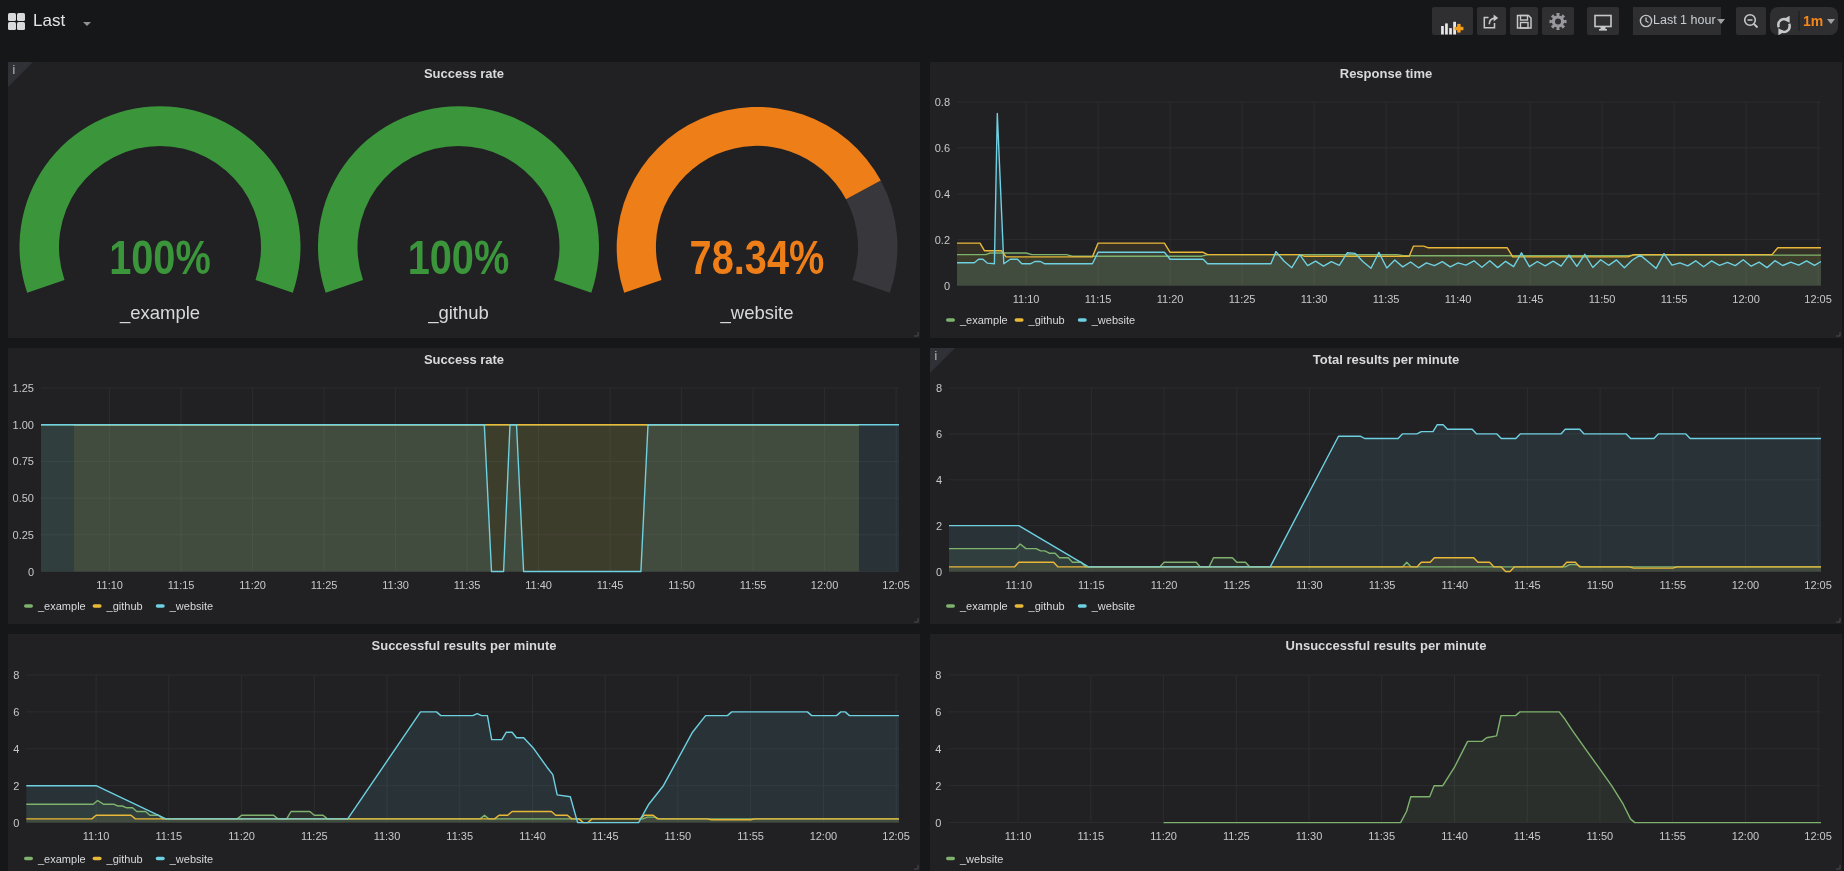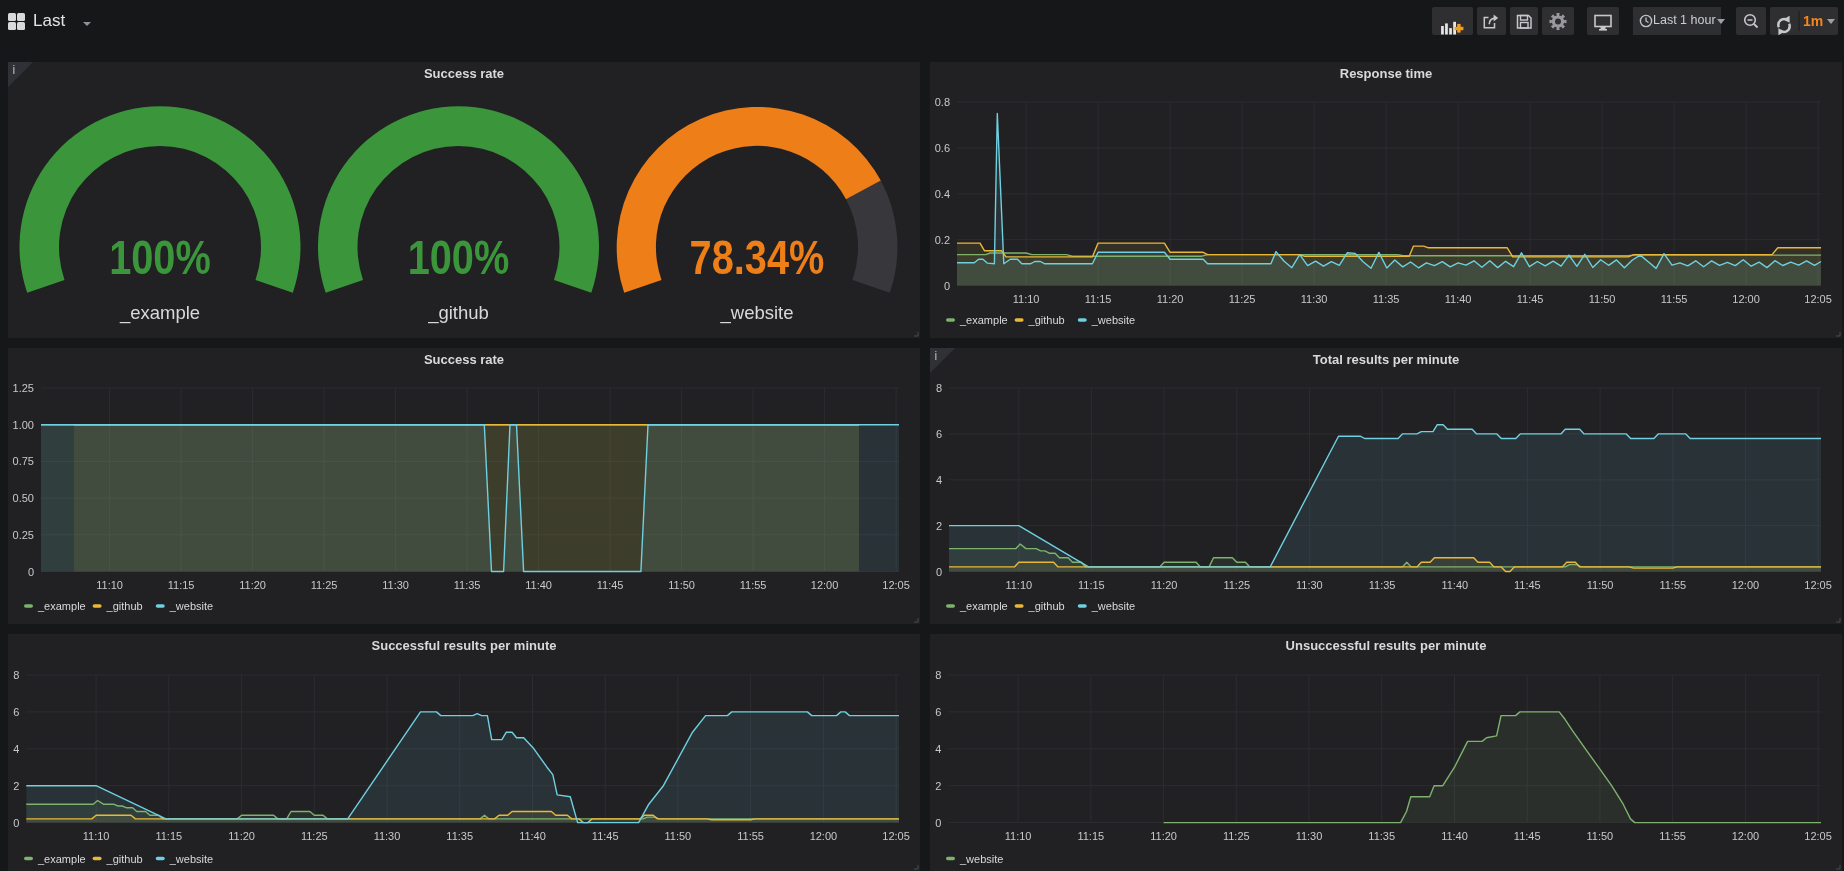--- a/index.html
+++ b/index.html
@@ -50,21 +50,21 @@
       <path d="M13 10.5 L13 14 L15.5 15.5" fill="none" stroke="#bfc3c7" stroke-width="1.3"></path>
     </svg>
     <div style="position:absolute;left:20px;top:6px;font-size:12.5px;color:#c9ced3">Last 1 hour</div>
   </div>
 <div style="position:absolute;left:1717px;top:19px;width:0;height:0;border-left:4.5px solid transparent;border-right:4.5px solid transparent;border-top:5.0px solid #9fa1a5"></div>
 <div style="position:absolute;left:1736px;top:7px;width:30px;height:28px;background:#2f2f32;border-radius:2px"><svg width="30" height="28">
       <circle cx="14" cy="13" r="5.3" fill="none" stroke="#c7c8ca" stroke-width="1.6"></circle>
       <line x1="11.5" y1="13" x2="16.5" y2="13" stroke="#c7c8ca" stroke-width="1.5"></line>
       <line x1="18" y1="17" x2="21.5" y2="20.5" stroke="#c7c8ca" stroke-width="1.8"></line>
     </svg></div>
-<div style="position:absolute;left:1770px;top:7px;width:68px;height:28px;background:#2f2f32;border-radius:2px"><svg width="68" height="28">
+<div style="position:absolute;left:1770px;top:7px;width:68px;height:28px;background:#2f2f32;border-radius:8px"><svg width="68" height="28">
       <path d="M8.8 20.2 A6 6 0 0 1 8.3 17.8 A5.8 5.8 0 0 1 17.5 13.2" fill="none" stroke="#c7c8ca" stroke-width="2.5"></path>
       <path d="M19.6 8.8 L19.6 15.8 L13.2 12.5 Z" fill="#c7c8ca"></path>
       <path d="M19.2 23.8 A6 6 0 0 1 10.5 30.8" fill="none" stroke="#c7c8ca" stroke-width="0"></path>
       <path d="M19.2 16.8 A6 6 0 0 1 19.7 19.2 A5.8 5.8 0 0 1 10.5 23.8" fill="none" stroke="#c7c8ca" stroke-width="2.5"></path>
       <path d="M8.4 28.2 L8.4 21.2 L14.8 24.5 Z" fill="#c7c8ca"></path>
       <line x1="29" y1="4" x2="29" y2="24" stroke="#232325" stroke-width="1.5"></line>
     </svg><div style="position:absolute;left:33px;top:6px;font-size:14px;font-weight:bold;color:#f6871b">1m</div></div>
 <div style="position:absolute;left:1827px;top:19px;width:0;height:0;border-left:4.5px solid transparent;border-right:4.5px solid transparent;border-top:5.0px solid #9fa1a5"></div>
 <svg style="position:absolute;left:8px;top:62px" width="912" height="276">
 <path d="M19.2 230.7 A140.5 140.5 0 1 1 284.8 230.7 L247.5 217.9 A101 101 0 1 0 56.5 217.9 Z" fill="#3b953b"></path>

